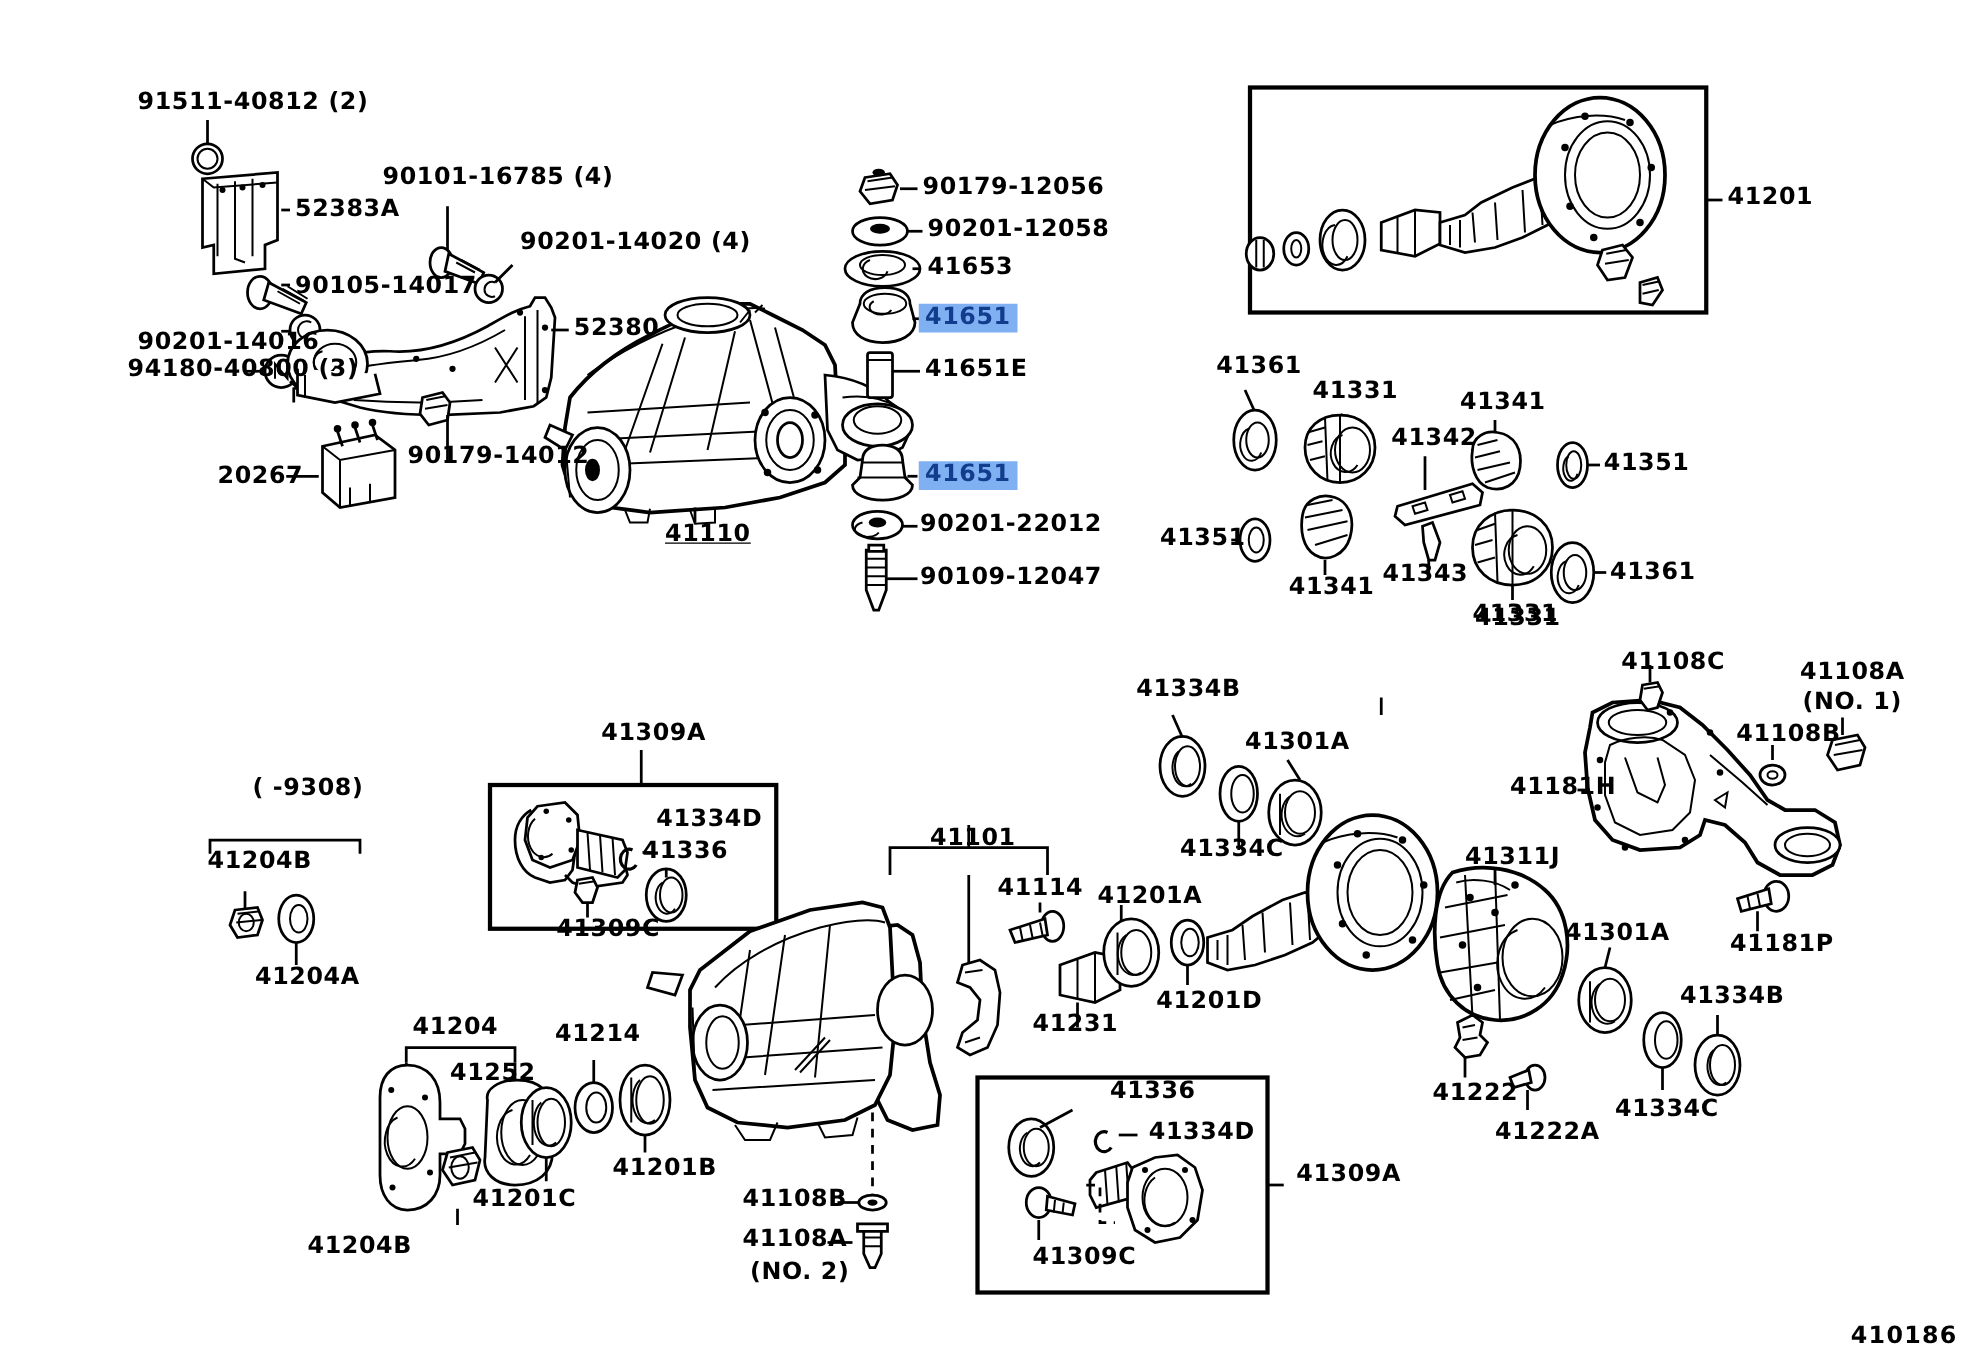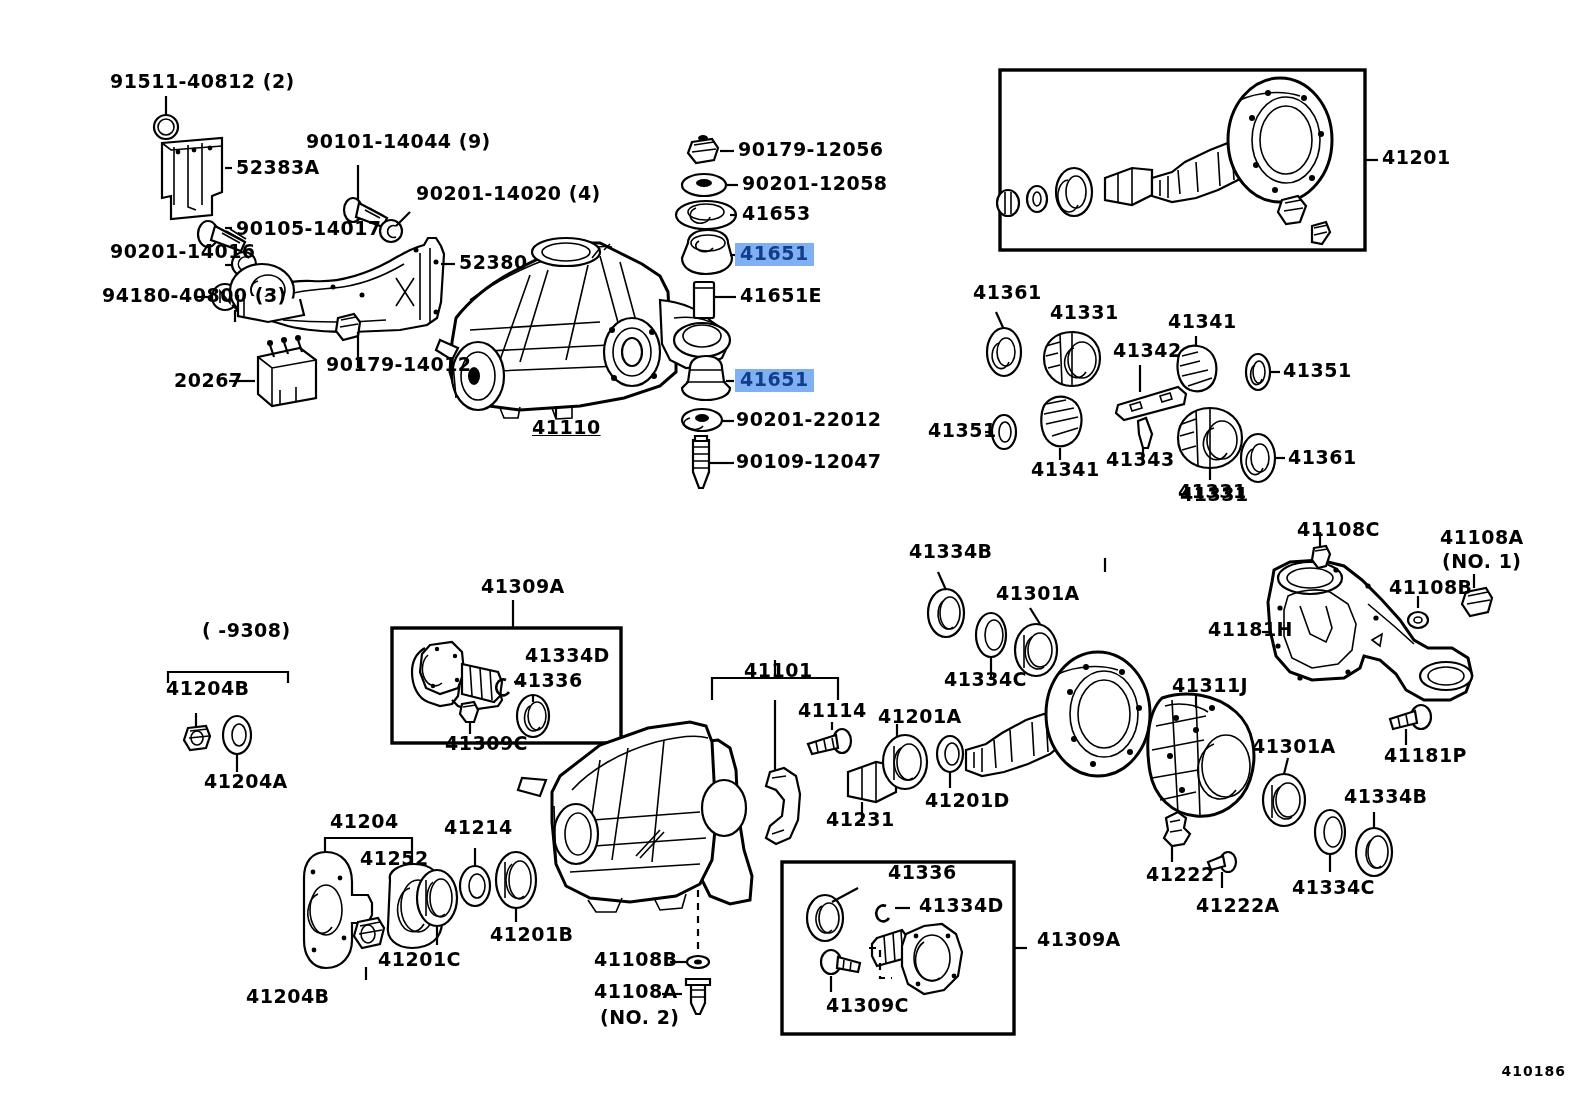--- a/index.html
+++ b/index.html
@@ -22,21 +22,21 @@
     line-height:1.05;
   }
   .lbl.hi{
     background:#7FB0F2;
     color:#123C8C;
     padding:1px 5px 2px 5px;
   }
   .footer{
     position:absolute;
     right:22px;bottom:16px;
-    font-weight:bold;font-size:14px;color:#000;
+    font-weight:bold;font-size:19px;color:#000;
     letter-spacing:1px;
     margin-top:41px;
   }
   svg{position:absolute;left:0;top:0;width:1588px;height:1095px;overflow:visible;}
   .ln{stroke:#000;stroke-width:2.2;fill:none;}
   .dsh{stroke:#000;stroke-width:2.2;fill:none;stroke-dasharray:7 6;}
   .bx{stroke:#000;stroke-width:3.4;fill:#fff;}
   .wh{fill:#fff;stroke:#000;stroke-width:2.2;}
   .wh3{fill:#fff;stroke:#000;stroke-width:3;}
   .bk{fill:#000;}
@@ -665,24 +665,24 @@
     <path class="wh" d="M686 979 L710 979 L710 985 L686 985 Z"></path>
   </g>
   <line class="ln" x1="662" y1="994" x2="682" y2="994"></line>
 
   <line class="ln" x1="1105" y1="558" x2="1105" y2="572"></line>
 
 </svg>
 
 <div class="lbl" style="left:110px;top:72px;">91511-40812 (2)</div>
 <div class="lbl" style="left:236px;top:158px;">52383A</div>
-<div class="lbl" style="left:306px;top:132px;">90101-14044 (9)</div>
+<div class="lbl" style="left:306px;top:132px;">90101-16785 (4)</div>
 <div class="lbl" style="left:416px;top:184px;">90201-14020 (4)</div>
 <div class="lbl" style="left:236px;top:219px;">90105-14017</div>
-<div class="lbl" style="left:110px;top:242px;text-align:center;">90201-14016</div>
+<div class="lbl" style="left:110px;top:264px;text-align:center;">90201-14016</div>
 <div class="lbl" style="left:68px;top:286px;margin-left:34px;">94180-40800 (3)</div>
 <div class="lbl" style="left:174px;top:371px;">20267</div>
 <div class="lbl" style="left:326px;top:355px;">90179-14012</div>
 <div class="lbl" style="left:459px;top:253px;">52380</div>
 <div class="lbl" style="left:532px;top:418px;text-decoration:underline;">41110</div>
 
 <div class="lbl" style="left:738px;top:140px;">90179-12056</div>
 <div class="lbl" style="left:742px;top:174px;">90201-12058</div>
 <div class="lbl" style="left:742px;top:204px;">41653</div>
 <div class="lbl hi" style="left:735px;top:243px;">41651</div>

